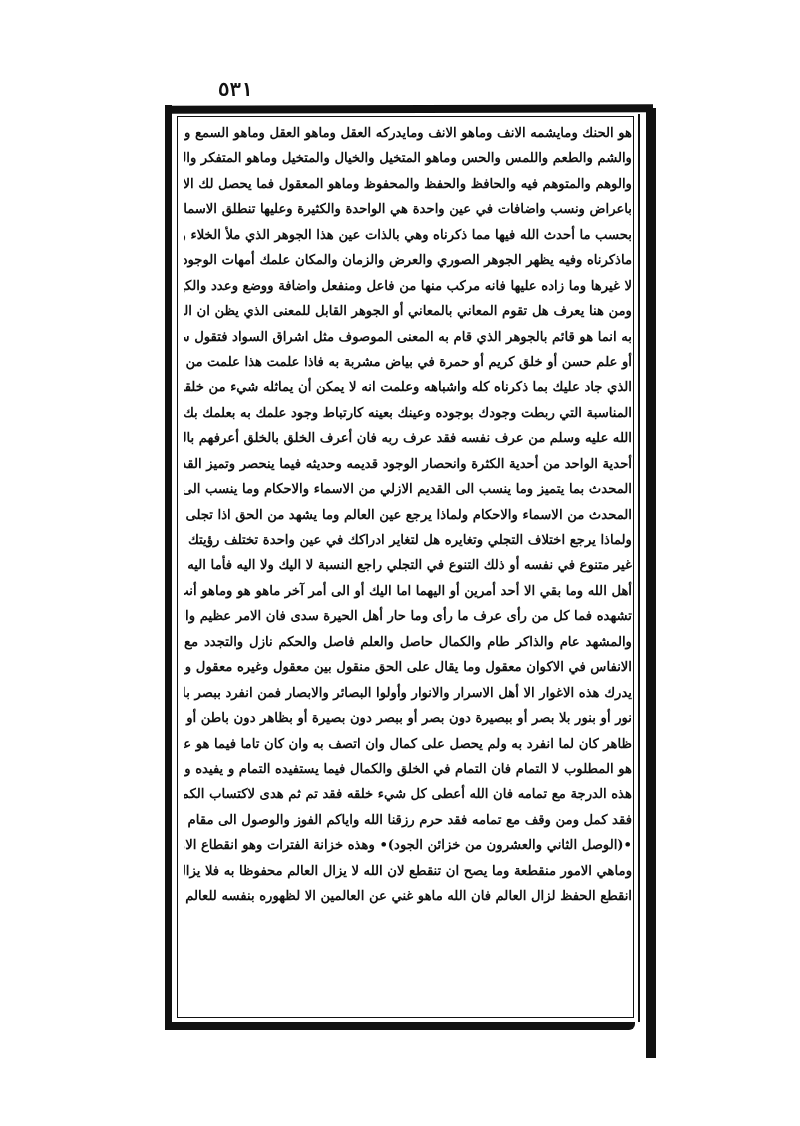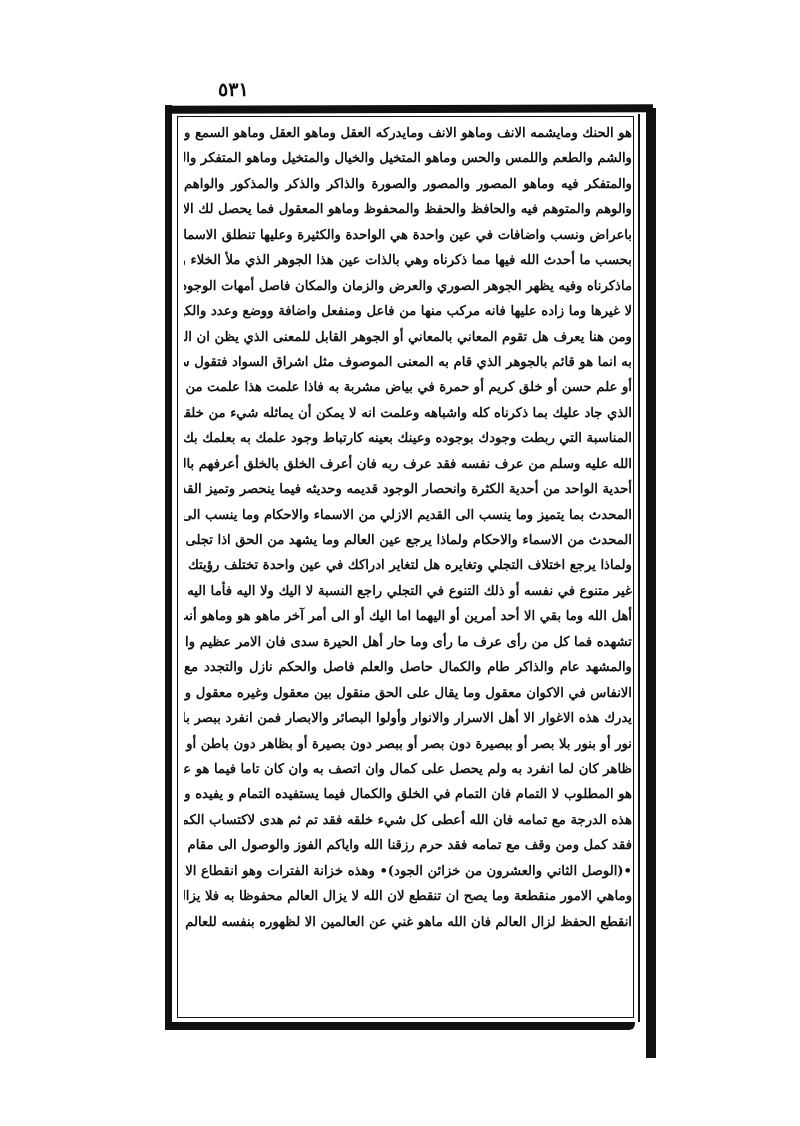--- a/index.html
+++ b/index.html
@@ -1,17 +1,17 @@
 <!DOCTYPE html>
 <html><head>
 <meta charset="utf-8">
 <style>
   html, body { margin:0; padding:0; background:#ffffff; }
   body { width:800px; height:1126px; position:relative; overflow:hidden; font-family:"DejaVu Sans", sans-serif; color:#111; }
-  .page-number { position:absolute; left:218px; top:78px; font-size:19px; font-weight:bold; letter-spacing:1px; direction:rtl; font-family:Liberation Serif, serif; }
+  .page-number { position:absolute; left:218px; top:78px; font-size:19px; font-weight:bold; letter-spacing:1px; direction:rtl; font-family:Liberation Mono, monospace; }
   .frame-outer-top { position:absolute; left:165px; top:105px; width:488px; height:8px; background:#111; transform:skewY(-0.2deg); }
   .frame-outer-left { position:absolute; left:165px; top:105px; width:7px; height:925px; background:#111; }
   .frame-outer-right { position:absolute; left:646px; top:108px; width:10px; height:950px; background:#111; }
   .frame-outer-bottom { position:absolute; left:165px; top:1022px; width:470px; height:8px; background:#111; border-radius:0 0 6px 0; }
   .frame-inner { position:absolute; left:177px; top:116px; width:455px; height:900px; border:1.5px solid #111; }
   .frame-inner-right { position:absolute; left:638px; top:114px; width:2px; height:908px; background:#111; }
   .text-block { position:absolute; left:184px; top:120px; width:448px; direction:rtl; text-align:justify; text-align-last:justify; font-family:"DejaVu Serif", serif; font-size:13.2px; line-height:25.45px; font-weight:bold; }
   .line { display:block; white-space:nowrap; overflow:hidden; height:25.45px; }
   .line.last { text-align-last:right; }
   .section-heading { display:block; white-space:nowrap; overflow:hidden; height:25.45px; }
@@ -24,25 +24,24 @@
 <div class="frame-outer-top"></div>
 <div class="frame-outer-left"></div>
 <div class="frame-outer-right"></div>
 <div class="frame-outer-bottom"></div>
 <div class="frame-inner"></div>
 <div class="frame-inner-right"></div>
 
 <div class="text-block">
   <span class="line">هو الحنك ومايشمه الانف وماهو الانف ومايدركه العقل وماهو العقل وماهو السمع والبصر</span>
   <span class="line">والشم والطعم واللمس والحس وماهو المتخيل والخيال والمتخيل وماهو المتفكر والفكر</span>
-  <span class="line">والمتفكر فيه وماهو المصور والمصور والصورة والذاكر والذكر والمذكور والواهم</span>
   <span class="line">والوهم والمتوهم فيه والحافظ والحفظ والمحفوظ وماهو المعقول فما يحصل لك الاعلم</span>
   <span class="line">باعراض ونسب واضافات في عين واحدة هي الواحدة والكثيرة وعليها تنطلق الاسماء كلها</span>
   <span class="line">بحسب ما أحدث الله فيها مما ذكرناه وهي بالذات عين هذا الجوهر الذي ملأ الخلاء وقابل لكل</span>
-  <span class="line">ماذكرناه وفيه يظهر الجوهر الصوري والعرض والزمان والمكان فاصل أمهات الوجود</span>
+  <span class="line">ماذكرناه وفيه يظهر الجوهر الصوري والعرض والزمان والمكان علمك أمهات الوجود</span>
   <span class="line">لا غيرها وما زاده عليها فانه مركب منها من فاعل ومنفعل واضافة ووضع وعدد والكيف</span>
   <span class="line">ومن هنا يعرف هل تقوم المعاني بالمعاني أو الجوهر القابل للمعنى الذي يظن ان المعنى الآخر قائم</span>
   <span class="line">به انما هو قائم بالجوهر الذي قام به المعنى الموصوف مثل اشراق السواد فتقول سواد مشرق</span>
   <span class="line">أو علم حسن أو خلق كريم أو حمرة في بياض مشربة به فاذا علمت هذا علمت من أنت وماهو الحق</span>
   <span class="line">الذي جاد عليك بما ذكرناه كله واشباهه وعلمت انه لا يمكن أن يماثله شيء من خلقه مع معقولية</span>
   <span class="line">المناسبة التي ربطت وجودك بوجوده وعينك بعينه كارتباط وجود علمك به بعلمك بك في قوله صلى</span>
   <span class="line">الله عليه وسلم من عرف نفسه فقد عرف ربه فان أعرف الخلق بالخلق أعرفهم بالله وعلمت</span>
   <span class="line">أحدية الواحد من أحدية الكثرة وانحصار الوجود قديمه وحديثه فيما ينحصر وتميز القديم من</span>
   <span class="line">المحدث بما يتميز وما ينسب الى القديم الازلي من الاسماء والاحكام وما ينسب الى المخلوق</span>
   <span class="line">المحدث من الاسماء والاحكام ولماذا يرجع عين العالم وما يشهد من الحق اذا تجلى لك ورأيته</span>

